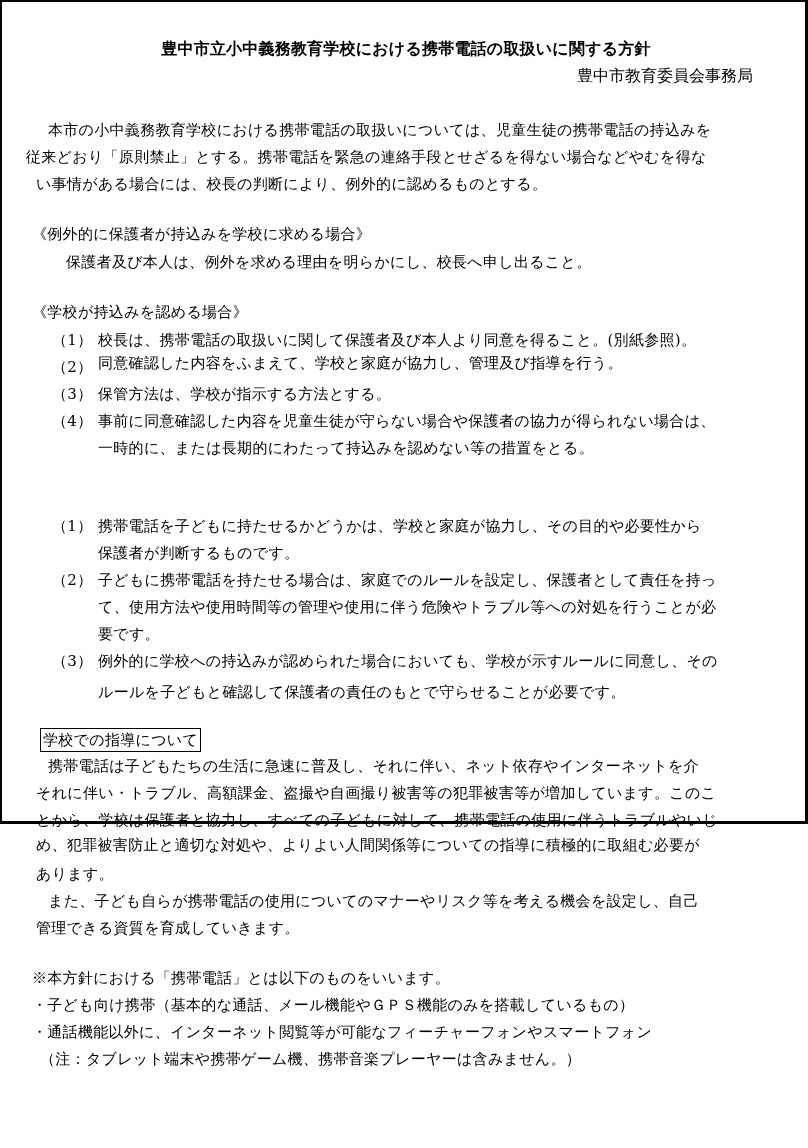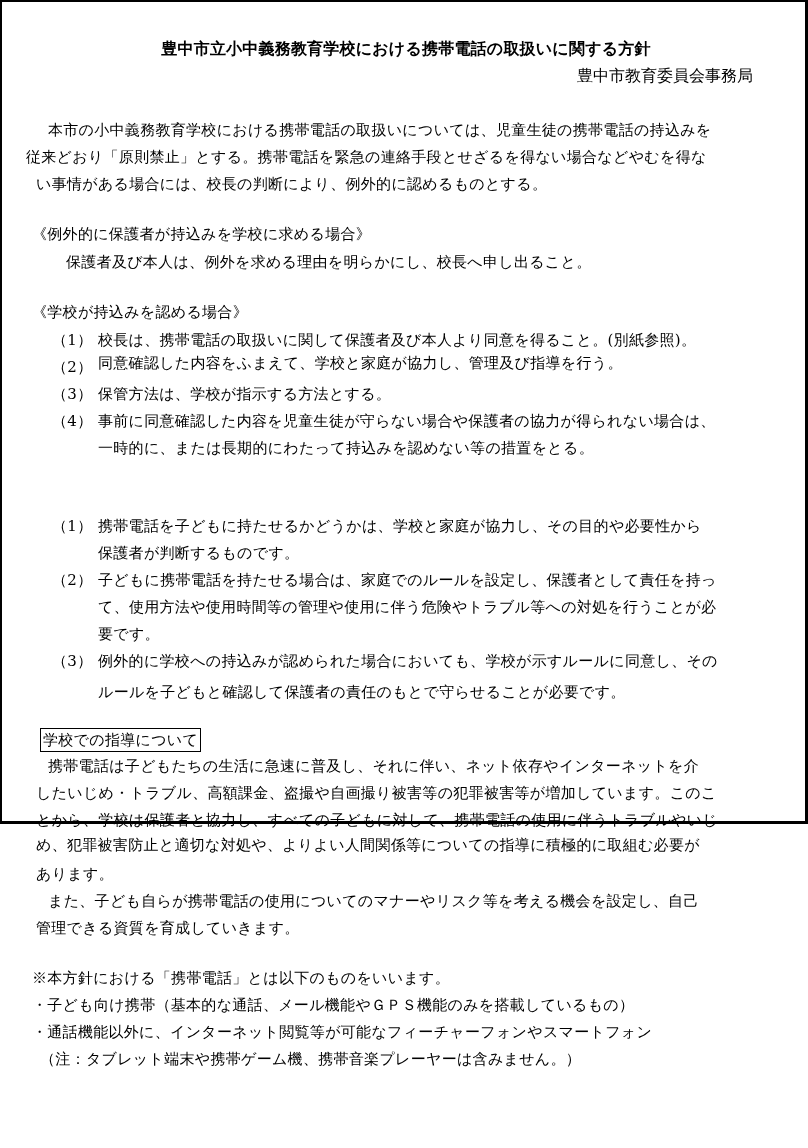--- a/index.html
+++ b/index.html
@@ -107,21 +107,21 @@
   <div class="line" style="left:96px; top:595px;">て、使用方法や使用時間等の管理や使用に伴う危険やトラブル等への対処を行うことが必</div>
   <div class="line" style="left:96px; top:622px;">要です。</div>
 
   <div class="line" style="left:50px; top:649px;">（3）</div>
   <div class="line" style="left:96px; top:649px;">例外的に学校への持込みが認められた場合においても、学校が示すルールに同意し、その</div>
   <div class="line" style="left:96px; top:680px;">ルールを子どもと確認して保護者の責任のもとで守らせることが必要です。</div>
 
   <div class="boxed" style="top:726px;margin-left:8px;">学校での指導について</div>
 
   <div class="line" style="left:46px; top:754px;">携帯電話は子どもたちの生活に急速に普及し、それに伴い、ネット依存やインターネットを介</div>
-  <div class="line" style="left:34px; top:781px;">したいじめ・トラブル、高額課金、盗撮や自画撮り被害等の犯罪被害等が増加しています。このこ</div>
+  <div class="line" style="left:34px; top:781px;">それに伴い・トラブル、高額課金、盗撮や自画撮り被害等の犯罪被害等が増加しています。このこ</div>
   <div class="line" style="left:34px; top:808px;">とから、学校は保護者と協力し、すべての子どもに対して、携帯電話の使用に伴うトラブルやいじ</div>
   <div class="line" style="left:34px; top:835px;font-family:Liberation Mono, monospace;">め、犯罪被害防止と適切な対処や、よりよい人間関係等についての指導に積極的に取組む必要が</div>
   <div class="line" style="left:34px; top:862px;">あります。</div>
 
   <div class="line" style="left:46px; top:889px;">また、子ども自らが携帯電話の使用についてのマナーやリスク等を考える機会を設定し、自己</div>
   <div class="line" style="left:34px; top:916px;">管理できる資質を育成していきます。</div>
 
   <div class="line" style="left:30px; top:966px;">※本方針における「携帯電話」とは以下のものをいいます。</div>
   <div class="line" style="left:30px; top:993px;">・子ども向け携帯（基本的な通話、メール機能やＧＰＳ機能のみを搭載しているもの）</div>
   <div class="line" style="left:30px; top:1020px;">・通話機能以外に、インターネット閲覧等が可能なフィーチャーフォンやスマートフォン</div>

